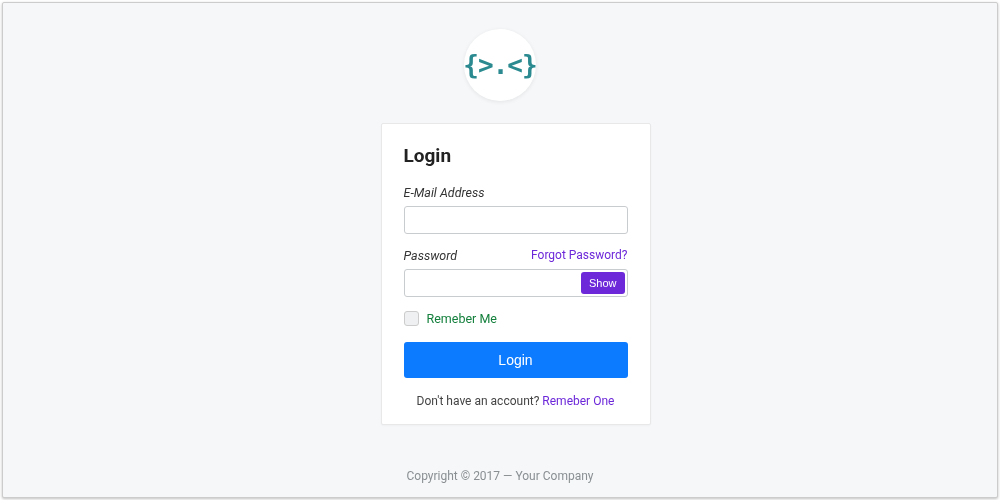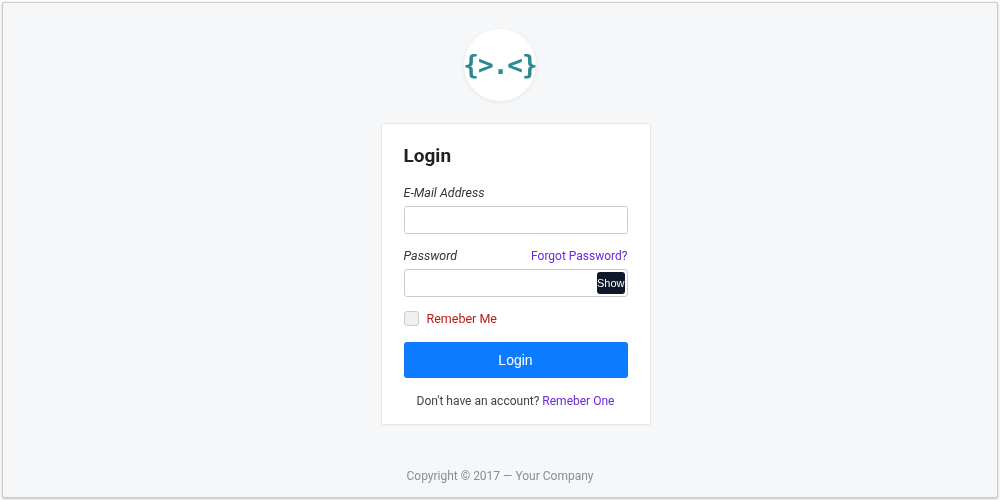--- a/index.html
+++ b/index.html
@@ -62,21 +62,21 @@
   .field-label {
     font-size: 12.5px;
     color: #333;
     margin-bottom: 6px;
     display: block;
     font-style: italic;
   }
   .label-row {
     display: flex;
     justify-content: space-between;
-    align-items: center;
+    align-items: flex-start;
     margin-bottom: 6px;
   }
   .label-row .field-label { margin-bottom: 0; }
   .link {
     color: #6d28d9;
     font-size: 12px;
     text-decoration: none;
     cursor: pointer;
   }
   .input {
@@ -94,22 +94,22 @@
     position: relative;
     display: flex;
     align-items: center;
   }
   .pw-wrap .input { padding-right: 52px; }
   .show-btn {
     position: absolute;
     right: 3px;
     top: 3px;
     height: 22px;
-    padding: 0 0;
-    background: #0f172a;
+    padding: 0 8px;
+    background: #6d28d9;
     color: #fff;
     border: none;
     border-radius: 3px;
     font-size: 11px;
     cursor: pointer;
   }
   .remember-row {
     display: flex;
     align-items: center;
     gap: 8px;
@@ -118,21 +118,21 @@
   .checkbox {
     width: 15px;
     height: 15px;
     border: 1px solid #ccc;
     border-radius: 3px;
     background: #eef0f1;
     cursor: pointer;
   }
   .remember-label {
     font-size: 12.5px;
-    color: #b91c1c;
+    color: #15803d;
   }
   .login-btn {
     width: 100%;
     height: 36px;
     background: #0d7bff;
     color: #fff;
     border: none;
     border-radius: 3px;
     font-size: 14px;
     cursor: pointer;

